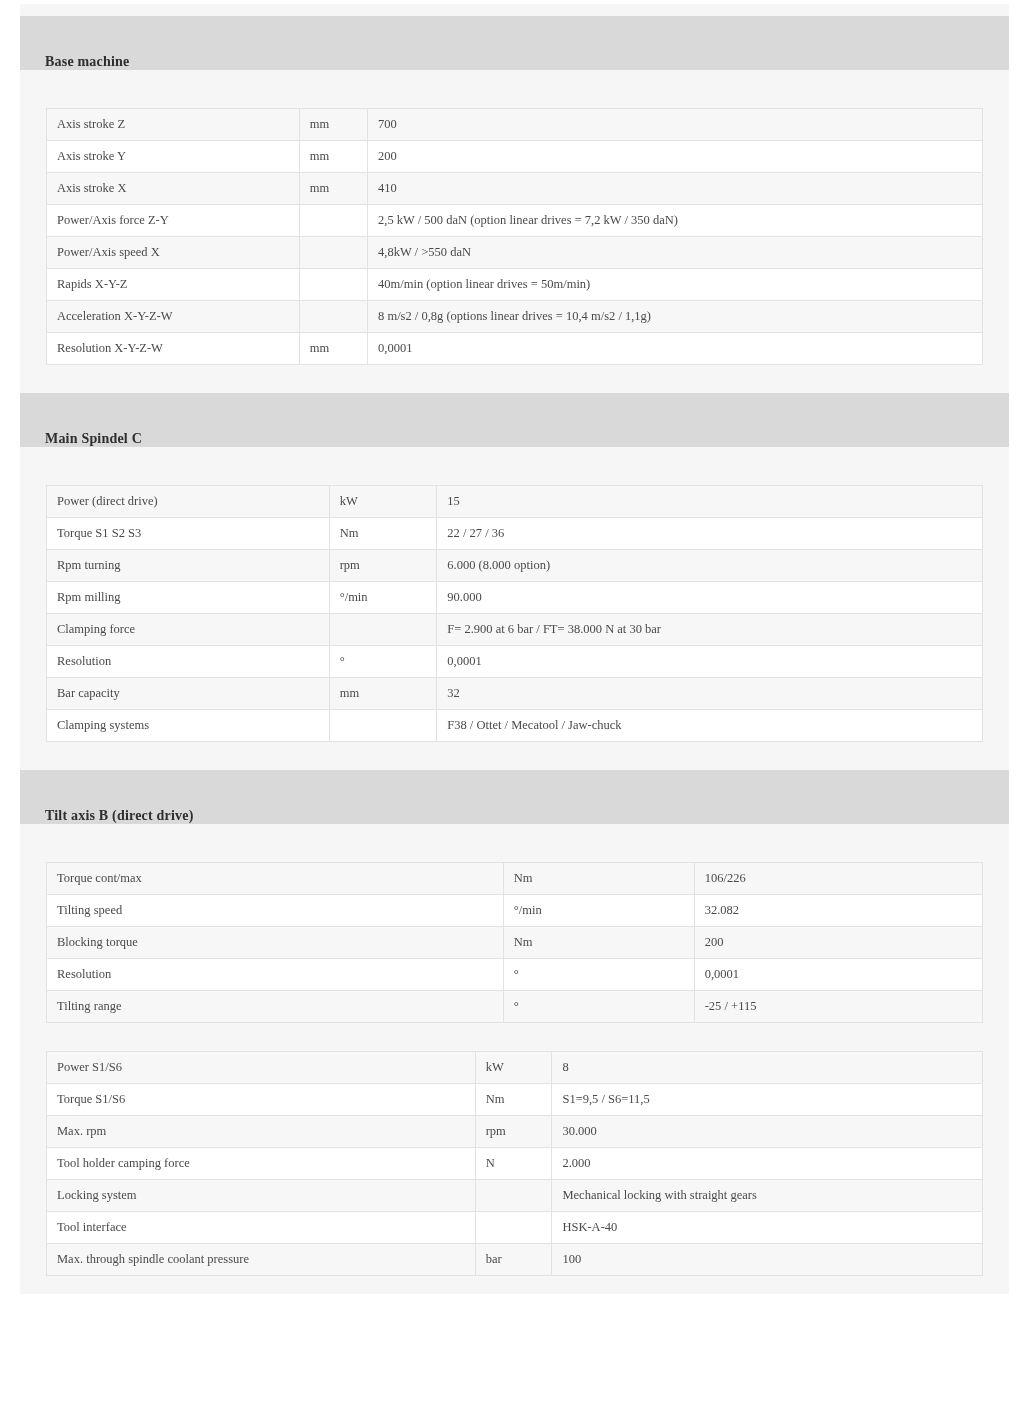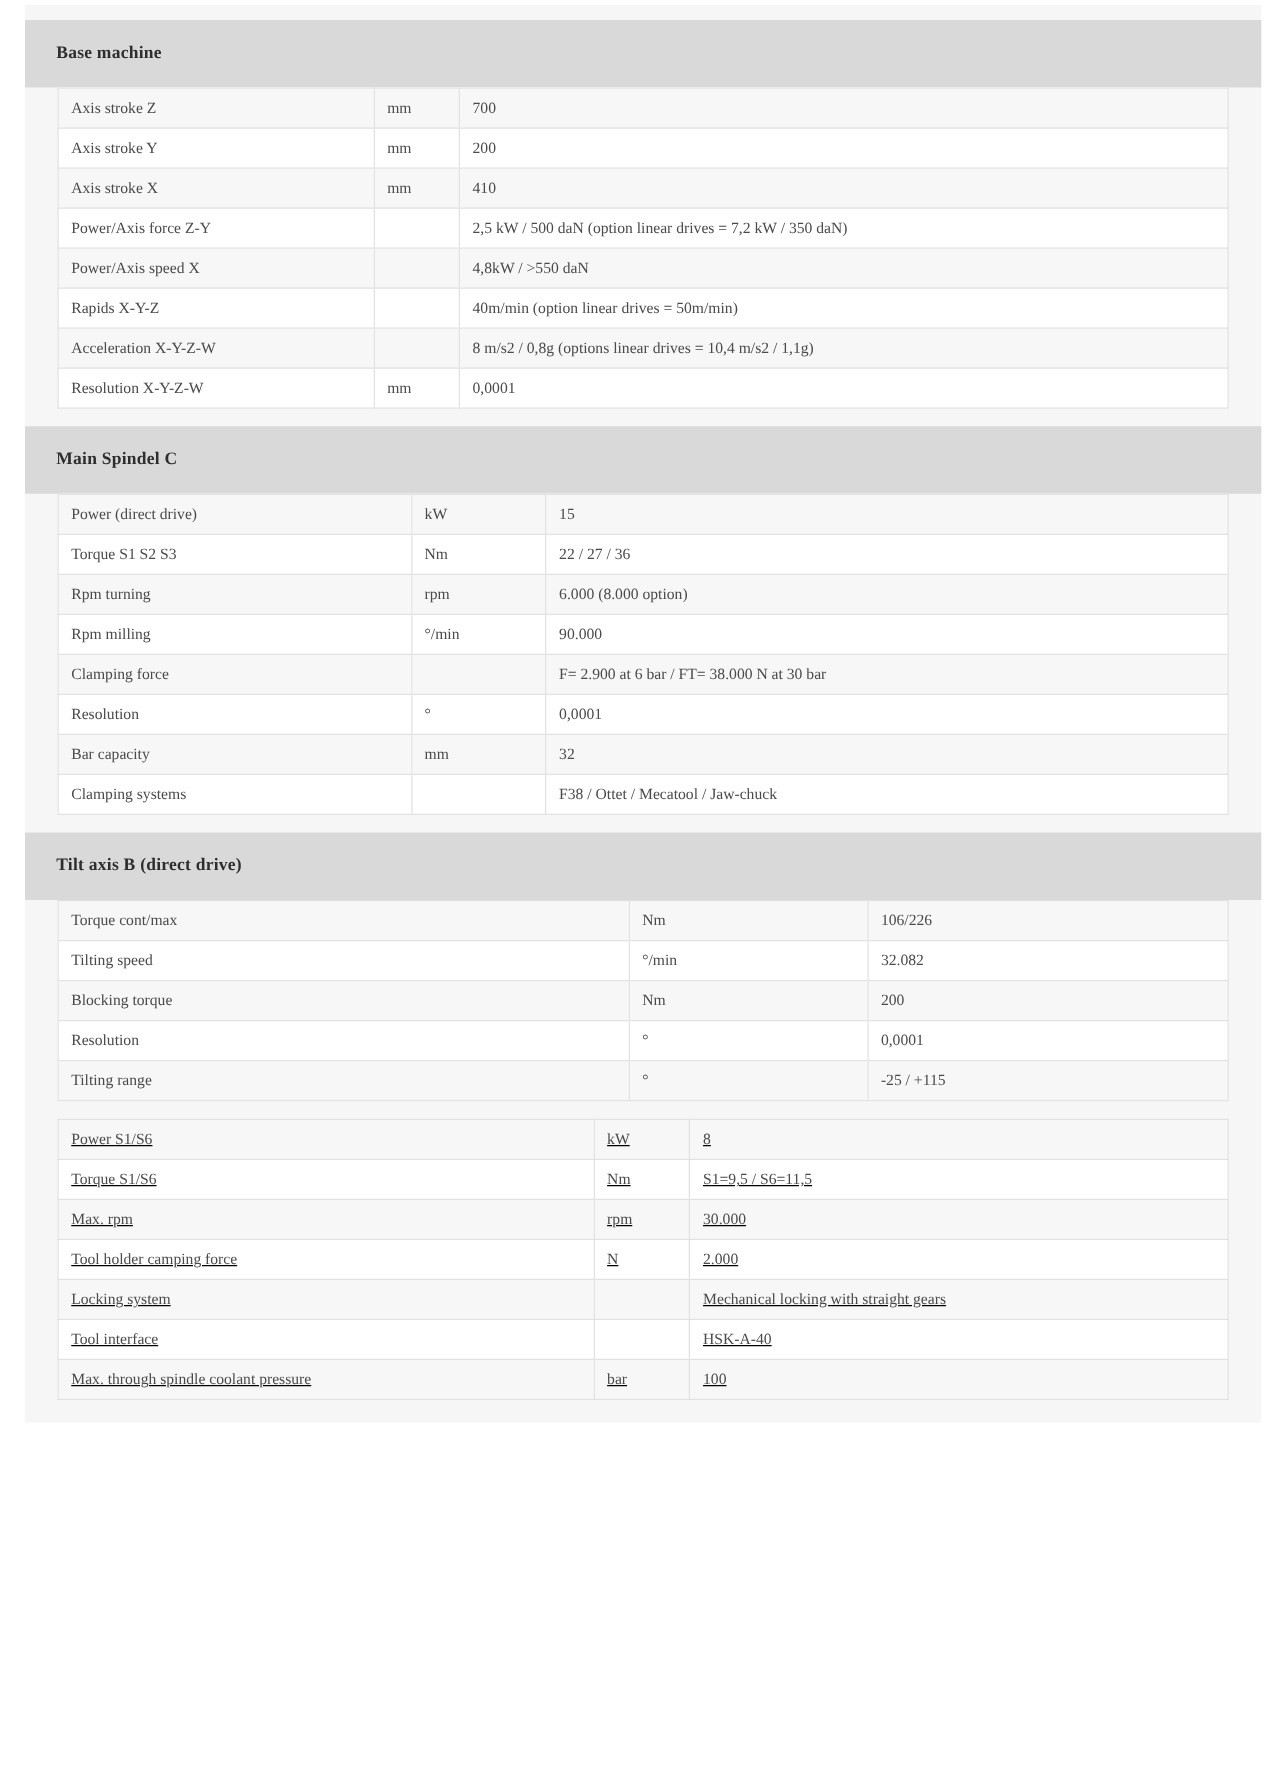--- a/index.html
+++ b/index.html
@@ -24,33 +24,34 @@
     margin:4px 15px 0 20px;
     width:989px;
     background:var(--panel-bg);
     padding-top:12px;
     padding-bottom:18px;
   }
   .section-header{
     height:54px;
     background:var(--header-bg);
     display:flex;
-    align-items:center;
+    align-items:flex-end;
     padding-left:25px;
+    margin-bottom:38px;
   }
   .section-title{
     font-size:14px;
     font-weight:bold;
     color:var(--heading-text);
     letter-spacing:0.2px;
   }
   .table-wrap{
-    margin:0 26px 14px 26px;
-  }
-  .table-wrap.last{margin-bottom:0;text-decoration:underline;}
+    margin:0 26px 28px 26px;
+  }
+  .table-wrap.last{margin-bottom:0;}
   table.spec-table{
     width:100%;
     border-collapse:collapse;
     table-layout:fixed;
     background:var(--row-bg);
   }
   table.spec-table td{
     border:1px solid var(--border);
     height:32px;
     padding:2px 8px 2px 10px;

